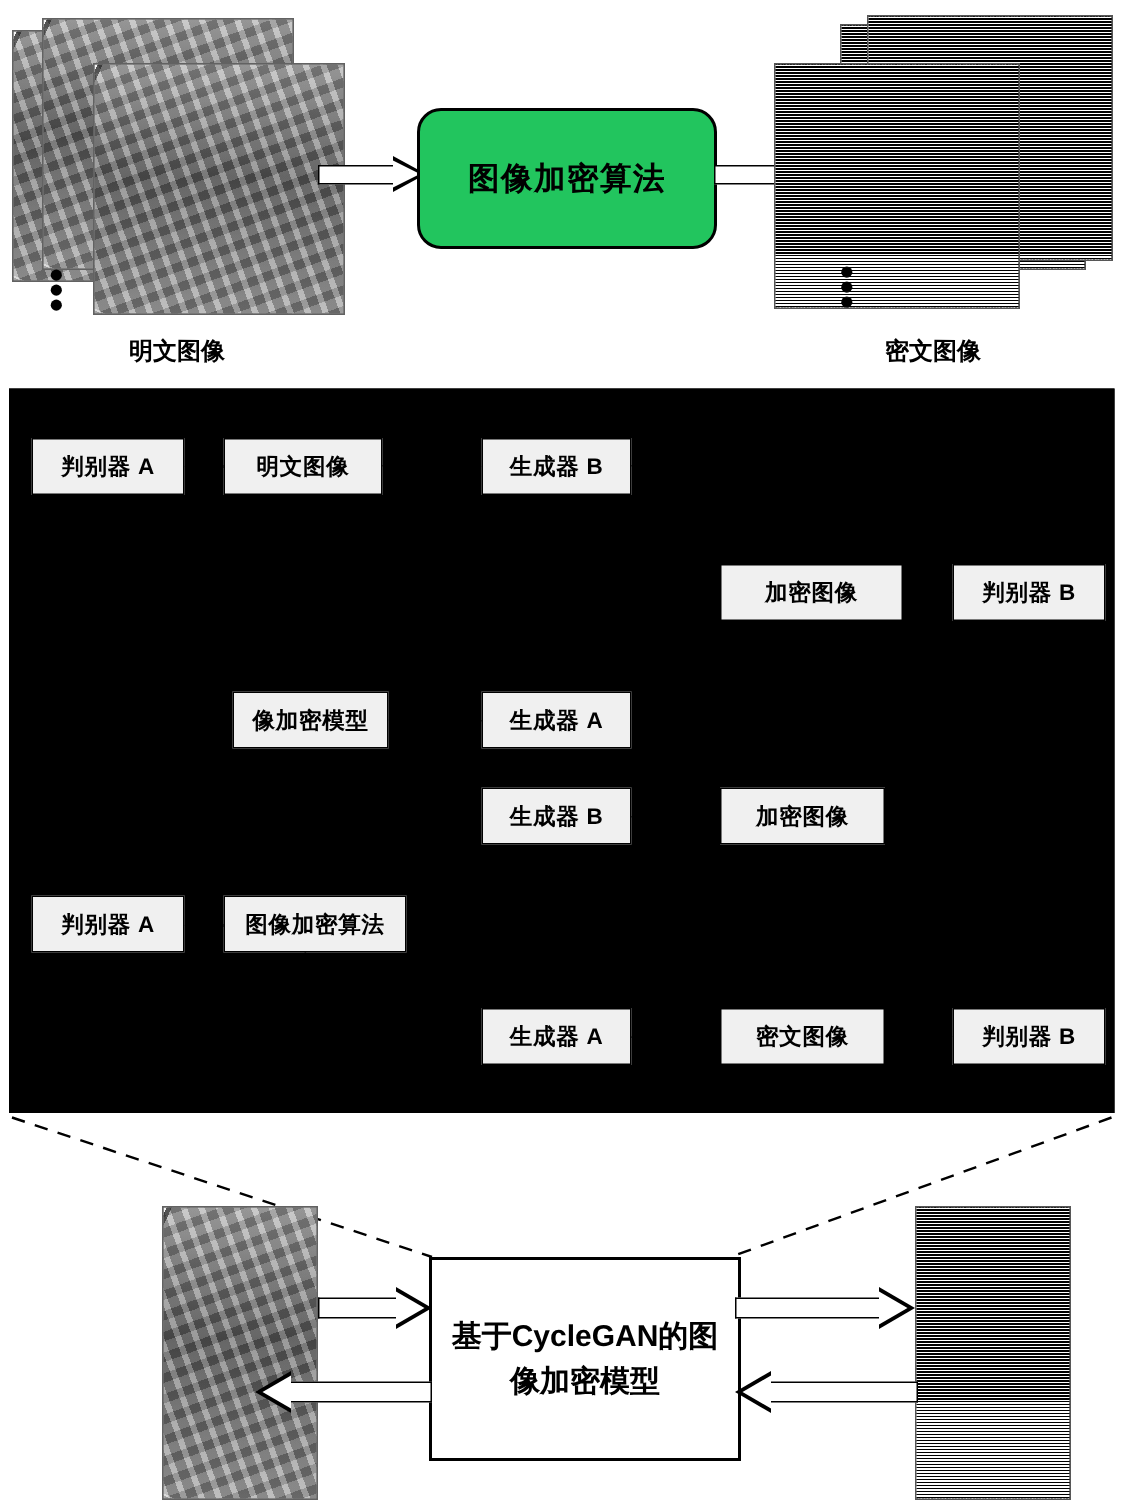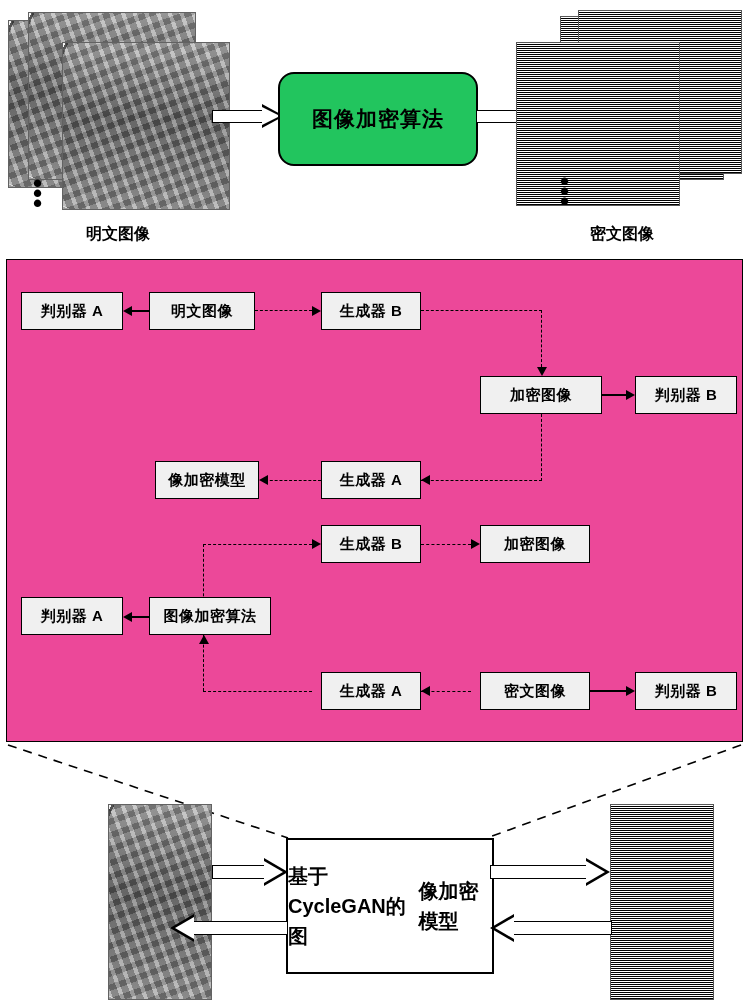--- a/index.html
+++ b/index.html
@@ -108,21 +108,21 @@
     position: absolute;
     width: 0; height: 0;
   }
 
   
   #mid-panel {
     position: absolute;
     left: 6px; top: 259px;
     width: 737px; height: 483px;
     border: 1.5px solid #000;
-    background: #ec4899;
+    background: #000000;
     box-sizing: border-box;
   }
 
   .sline { position: absolute; background: #000; }
   .sline.h { height: 1.5px; }
 
   .dline { position: absolute; }
   .dline.h {
     height: 0; border-top: 1.5px dashed #000;
   }
@@ -237,21 +237,21 @@
 <svg style="position:absolute; left:0; top:735px; width:749px; height:125px;">
   <line x1="8" y1="10" x2="288" y2="103" stroke="#000" stroke-width="1.6" stroke-dasharray="9,7"></line>
   <line x1="741" y1="10" x2="487" y2="103" stroke="#000" stroke-width="1.6" stroke-dasharray="9,7"></line>
 </svg>
 
 <div id="bottom-section">
 
   <div class="img-tile aerial" style="left:108px; top:62px; width:104px; height:196px;"></div>
   <div class="img-tile noise" style="left:610px; top:62px; width:104px; height:196px;"></div>
 
-  <div style="position:absolute; left:286px; top:96px; width:204px; height:132px; border:2px solid #000; background:#fff; display:flex; flex-direction:row; align-items:center; justify-content:center; font-size:20px; font-weight:bold; line-height:30px;">
+  <div style="position:absolute; left:286px; top:96px; width:204px; height:132px; border:2px solid #000; background:#fff; display:flex; flex-direction:column; align-items:center; justify-content:center; font-size:20px; font-weight:bold; line-height:30px;">
     <span>基于CycleGAN的图</span>
     <span>像加密模型</span>
   </div>
 
   <div class="harrow" style="left:212px; top:116px; width:76px; height:28px;">
     <div class="shaft" style="left:0; top:7px; width:54px; height:14px; border-right:none;"></div>
     <div class="head" style="left:52px; top:0; border-top:14px solid transparent; border-bottom:14px solid transparent; border-left:24px solid #000;"></div>
     <div class="head" style="left:52px; top:2.8px; border-top:11.2px solid transparent; border-bottom:11.2px solid transparent; border-left:19px solid #fff;"></div>
   </div>
 

